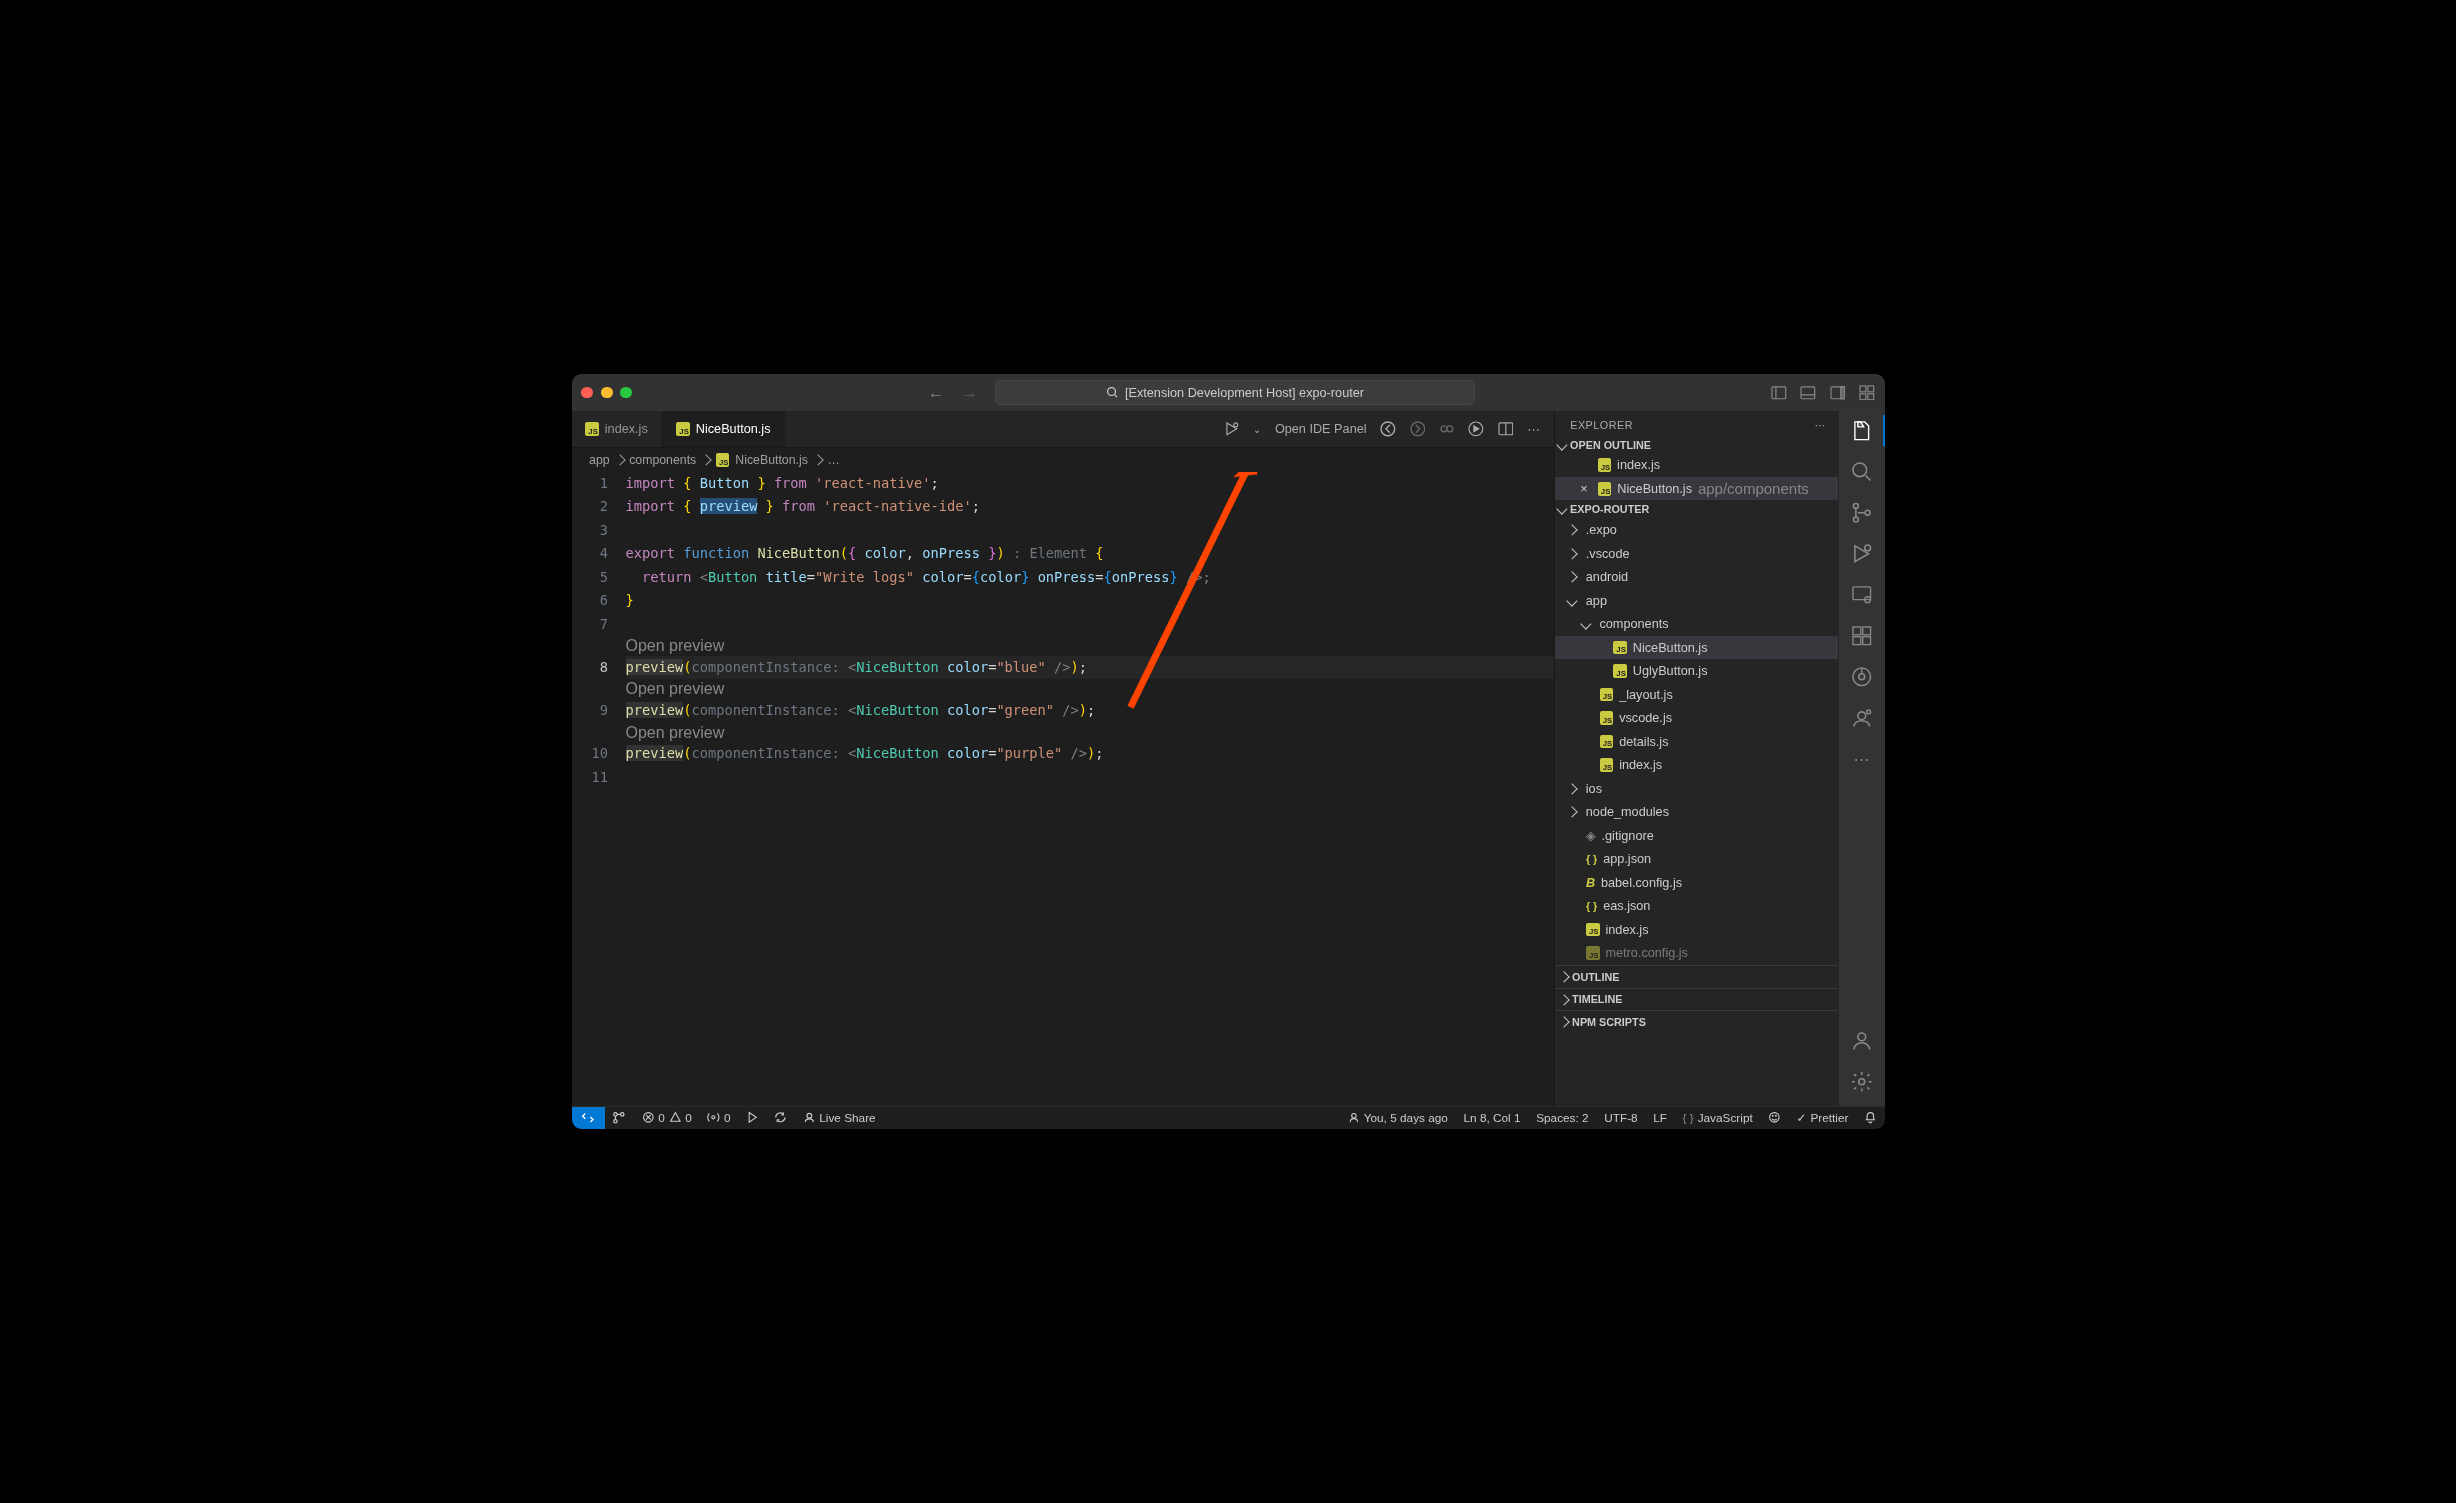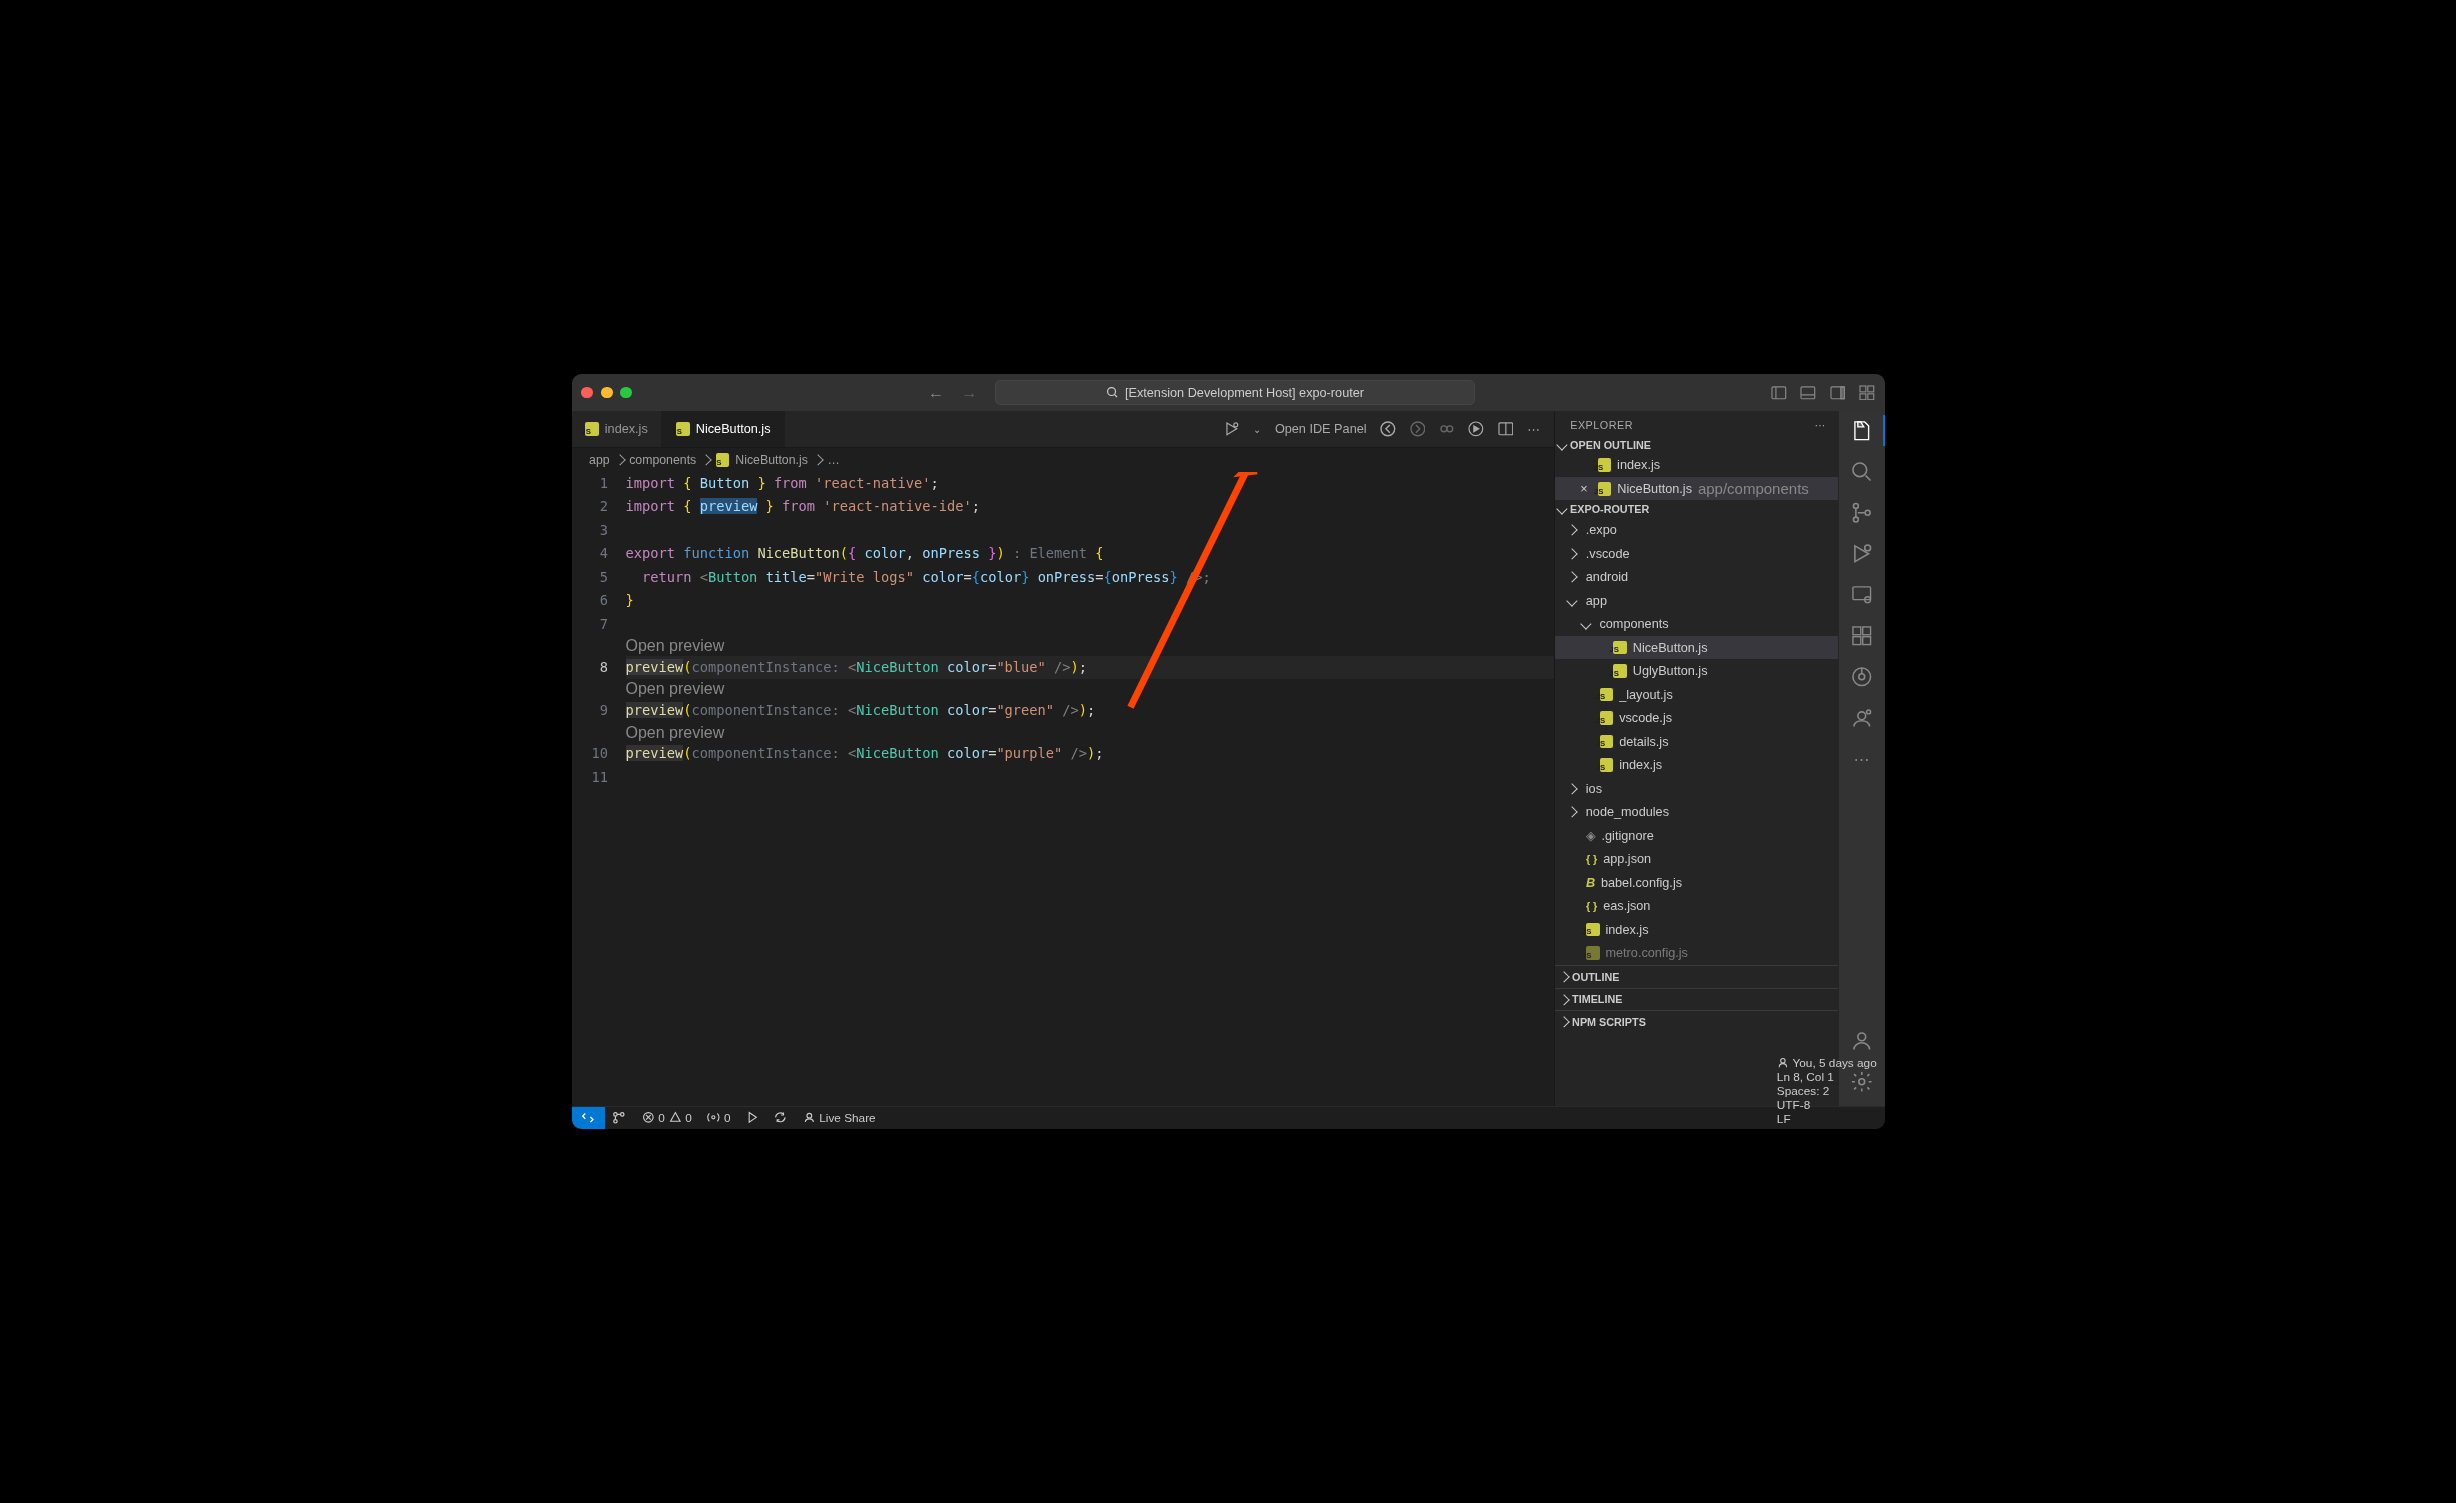--- a/index.html
+++ b/index.html
@@ -287,33 +287,32 @@
 .status-bar .seg {
   padding: 0 7.8px;
   display: flex;
   align-items: center;
   gap: 3.9px;
   cursor: pointer;
 }
 .status-bar .right {
   margin-left: auto;
   display: flex;
-  flex-direction: column;
 }
 .js-badge {
   background: #cbcb41;
   color: #1e1e1e;
   font-size: 7.8px;
   font-weight: bold;
   width: 13.7px;
   height: 13.7px;
   display: inline-flex;
   align-items: flex-end;
   justify-content: flex-end;
-  padding: 0 8px 0 0;
+  padding: 0 1px 0 0;
   border-radius: 2px;
 }
 .chev {
   display:inline-block;
   width:7.8px;height:7.8px;
   border-right:1.5px solid currentColor;
   border-bottom:1.5px solid currentColor;
 }
 .chev.right { transform: rotate(-45deg); }
 .chev.down { transform: rotate(45deg); }

